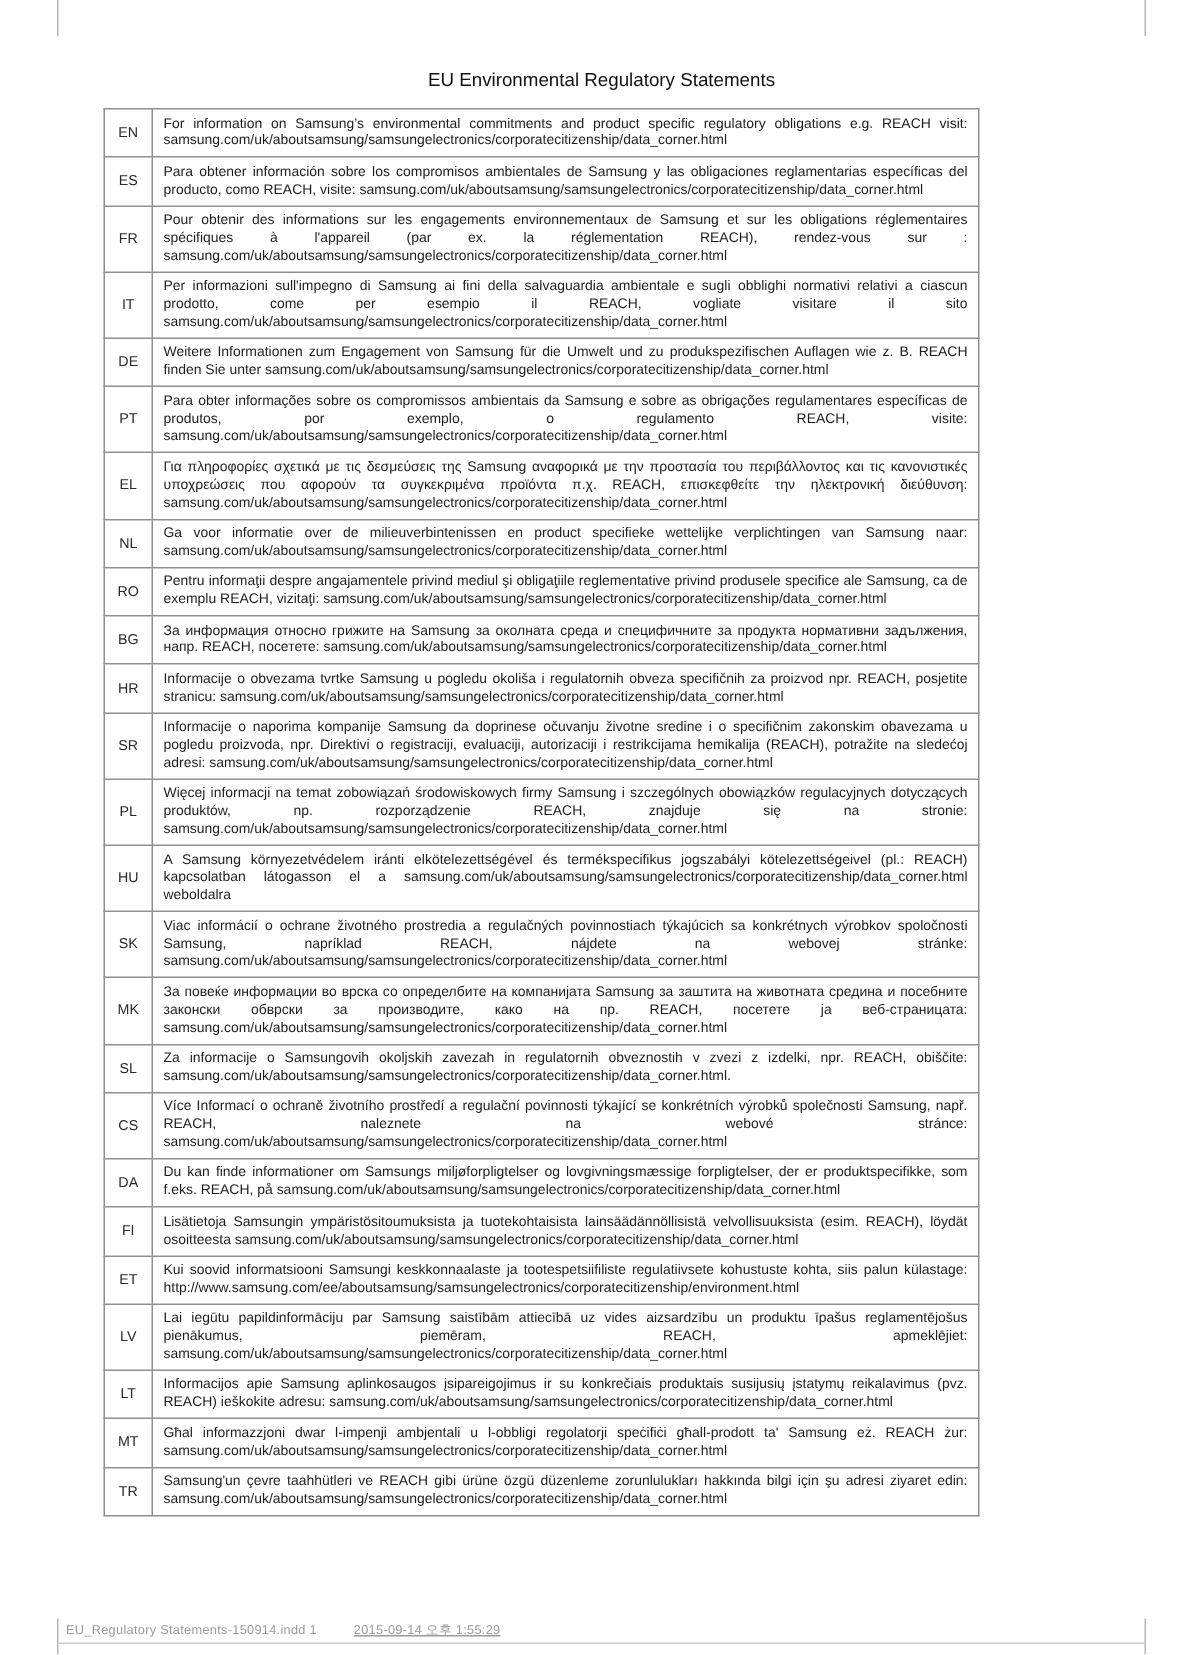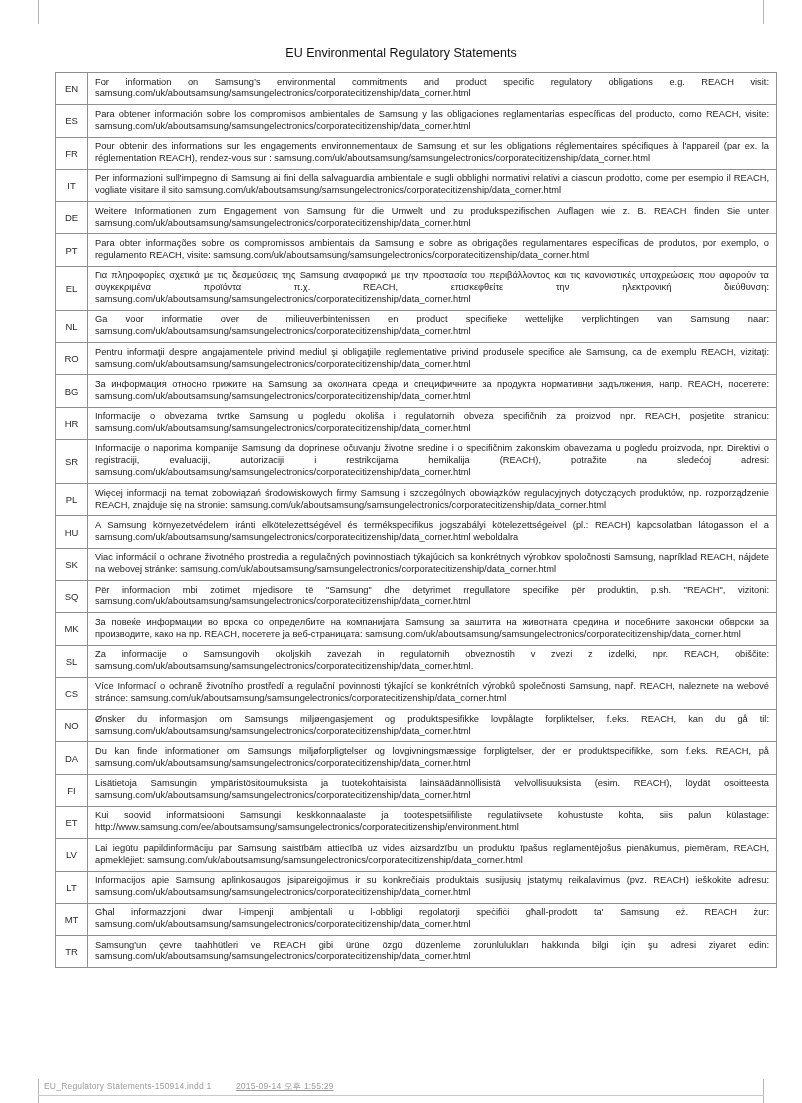--- a/index.html
+++ b/index.html
@@ -18,22 +18,22 @@
     left: 0;
     width: 100%;
     text-align: center;
     font-size: 12.5px;
     font-weight: normal;
     color: #111;
   }
   table.reg-table {
     position: absolute;
     top: 72px;
-    left: 55px;
-    width: 722px;
+    left: 69px;
+    width: 584px;
     border-collapse: collapse;
     table-layout: fixed;
     padding-left: 12px;
   }
   table.reg-table td {
     border: 1px solid #8f8f8f;
     vertical-align: middle;
   }
   td.lang {
     width: 32px;
@@ -158,44 +158,36 @@
   <tr>
     <td class="lang">HU</td>
     <td class="text">A Samsung környezetvédelem iránti elkötelezettségével és termékspecifikus jogszabályi kötelezettségeivel (pl.: REACH) kapcsolatban látogasson el a samsung.com/uk/aboutsamsung/samsungelectronics/corporatecitizenship/data_corner.html weboldalra</td>
   </tr>
 
   <tr>
     <td class="lang">SK</td>
     <td class="text">Viac informácií o ochrane životného prostredia a regulačných povinnostiach týkajúcich sa konkrétnych výrobkov spoločnosti Samsung, napríklad REACH, nájdete na webovej stránke: samsung.com/uk/aboutsamsung/samsungelectronics/corporatecitizenship/data_corner.html</td>
   </tr>
 
-  <tr>
-    <td class="lang">SQ</td>
-    <td class="text">Për informacion mbi zotimet mjedisore të "Samsung" dhe detyrimet rregullatore specifike për produktin, p.sh. "REACH", vizitoni: samsung.com/uk/aboutsamsung/samsungelectronics/corporatecitizenship/data_corner.html</td>
-  </tr>
 
   <tr>
     <td class="lang">MK</td>
     <td class="text">За повеќе информации во врска со определбите на компанијата Samsung за заштита на животната средина и посебните законски обврски за производите, како на пр. REACH, посетете ја веб-страницата: samsung.com/uk/aboutsamsung/samsungelectronics/corporatecitizenship/data_corner.html</td>
   </tr>
 
   <tr>
     <td class="lang">SL</td>
     <td class="text">Za informacije o Samsungovih okoljskih zavezah in regulatornih obveznostih v zvezi z izdelki, npr. REACH, obiščite: samsung.com/uk/aboutsamsung/samsungelectronics/corporatecitizenship/data_corner.html.</td>
   </tr>
 
   <tr>
     <td class="lang">CS</td>
     <td class="text">Více Informací o ochraně životního prostředí a regulační povinnosti týkající se konkrétních výrobků společnosti Samsung, např. REACH, naleznete na webové stránce: samsung.com/uk/aboutsamsung/samsungelectronics/corporatecitizenship/data_corner.html</td>
   </tr>
 
-  <tr>
-    <td class="lang">NO</td>
-    <td class="text">Ønsker du informasjon om Samsungs miljøengasjement og produktspesifikke lovpålagte forpliktelser, f.eks. REACH, kan du gå til: samsung.com/uk/aboutsamsung/samsungelectronics/corporatecitizenship/data_corner.html</td>
-  </tr>
 
 
   <tr>
     <td class="lang">DA</td>
     <td class="text">Du kan finde informationer om Samsungs miljøforpligtelser og lovgivningsmæssige forpligtelser, der er produktspecifikke, som f.eks. REACH, på samsung.com/uk/aboutsamsung/samsungelectronics/corporatecitizenship/data_corner.html</td>
   </tr>
 
   <tr>
     <td class="lang">FI</td>
     <td class="text">Lisätietoja Samsungin ympäristösitoumuksista ja tuotekohtaisista lainsäädännöllisistä velvollisuuksista (esim. REACH), löydät osoitteesta samsung.com/uk/aboutsamsung/samsungelectronics/corporatecitizenship/data_corner.html</td>

